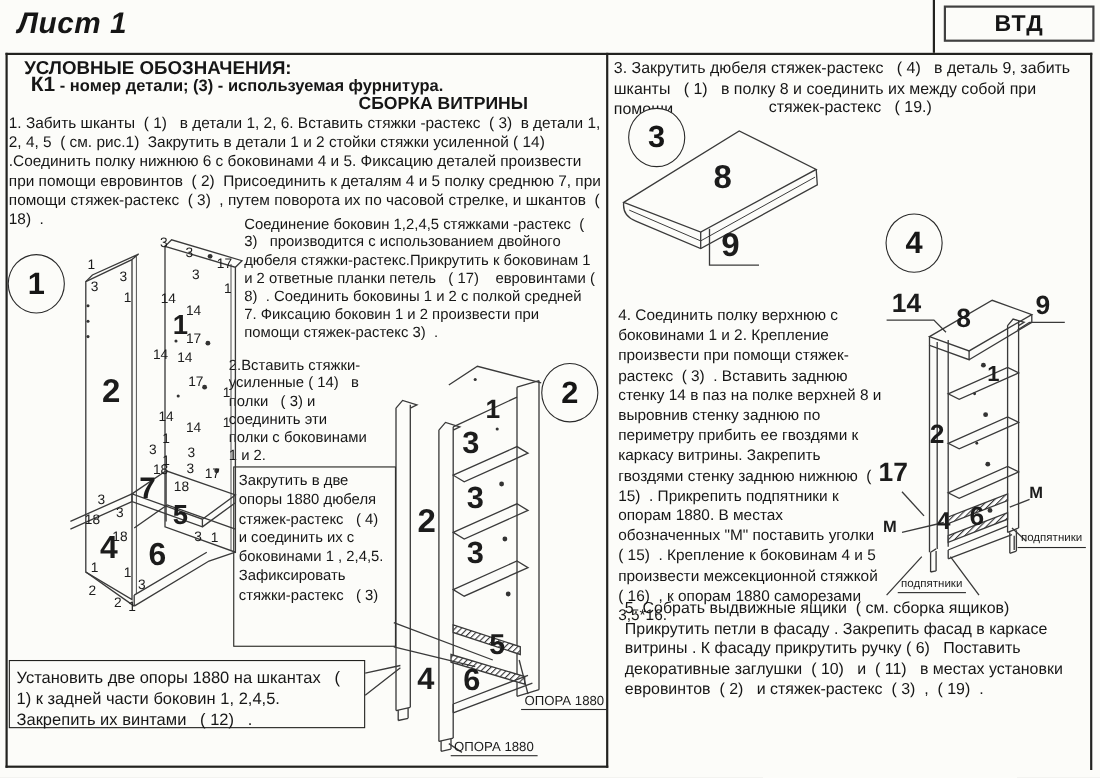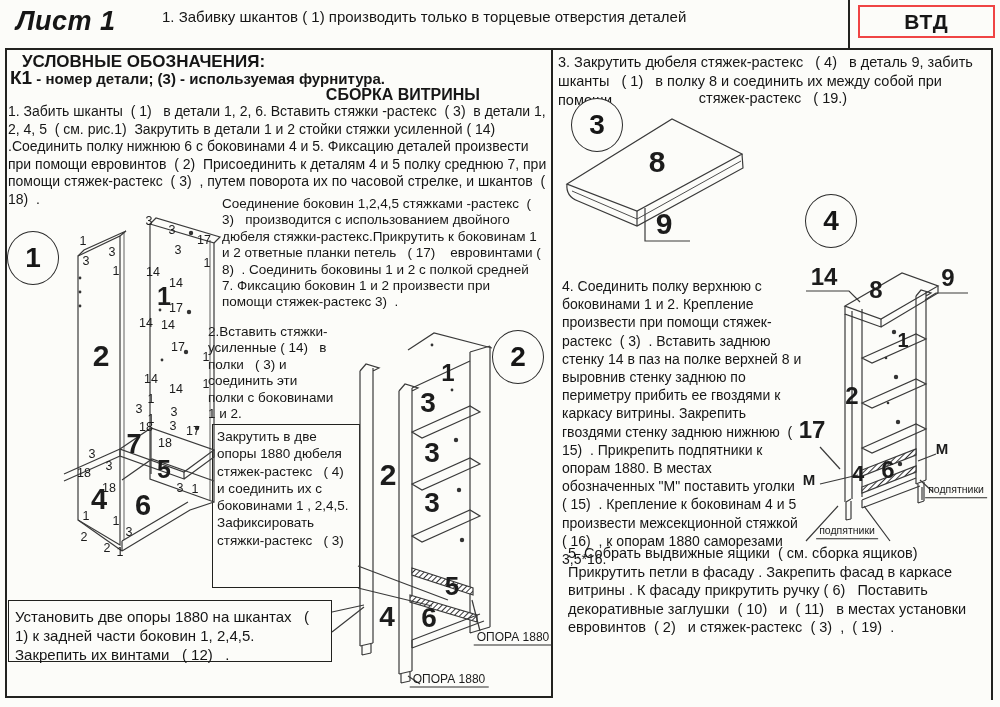--- a/index.html
+++ b/index.html
@@ -1,26 +1,26 @@
 <!DOCTYPE html>
 <html><head>
 <meta charset="utf-8">
 <style>
   html,body{margin:0;padding:0;background:#e8e8e4;}
   .page{position:relative;width:1000px;height:707px;background:#fcfcf9;overflow:hidden;
         font-family:"Liberation Sans",sans-serif;color:#161616;}
   .abs{position:absolute;}
   .txt{white-space:pre-wrap;color:#161616;}
   .bline{position:absolute;background:#22221f;}
-  .bdr{position:absolute;border:2px solid #ef4444;background:transparent;}
+  .bdr{position:absolute;border:2px solid #404040;background:transparent;}
   .sheet-title{font-size:27px;font-weight:bold;letter-spacing:.5px;}
   .hnote{font-size:15px;line-height:19px;}
   .vtd{display:flex;align-items:center;justify-content:center;font-size:21px;font-weight:bold;letter-spacing:1px;}
   .leg1{font-size:17px;font-weight:bold;}
-  .legK{font-size:19px;font-weight:bold;}
+  .legK{font-size:19px;font-weight:bold;margin-left:18px;}
   .leg2{font-size:15px;font-weight:bold;}
   .leg3{font-size:16px;font-weight:bold;}
   .p1{font-size:14px;line-height:17.6px;}
   .c2{font-size:13.5px;line-height:16.4px;}
   .bx1{font-size:13.5px;line-height:17.3px;}
   .bx2{font-size:15px;line-height:19px;}
   .p3{font-size:14.5px;line-height:19px;}
   .p3c{font-size:14.5px;text-align:center;}
   .p4{font-size:14px;line-height:18.2px;}
   .p5{font-size:14.5px;line-height:18.6px;}
@@ -31,21 +31,20 @@
          font-size:28px;font-weight:bold;background:#fcfcf9;}
   svg#art{position:absolute;left:0;top:0;pointer-events:none;}
   #overlay{position:absolute;left:0;top:0;width:1000px;height:707px;pointer-events:none;}
 </style>
 </head>
 <body>
 
 <div class="page">
 
   <div class="abs sheet-title" style="left:16px;top:6px;font-style:italic;">Лист 1</div>
-  <div class="abs hnote" style="left:162px;top:7px;width:670px;">1. Забивку шкантов  ( 1)   производить только в торцевые отверстия деталей</div>
   <div class="abs vtd bdr" style="left:858px;top:5px;width:133px;height:29px;">ВТД</div>
   <div class="bline" style="left:848px;top:0;width:2px;height:48px;"></div>
 
   <div class="bline" style="left:5px;top:48px;width:988px;height:2px;"></div>
   <div class="bline" style="left:5px;top:48px;width:2px;height:650px;"></div>
   <div class="bline" style="left:551px;top:48px;width:2px;height:650px;"></div>
   <div class="bline" style="left:991px;top:48px;width:2px;height:652px;"></div>
   <div class="bline" style="left:5px;top:696px;width:548px;height:2px;"></div>
 
   <div class="abs leg1" style="left:22px;top:52px;">УСЛОВНЫЕ ОБОЗНАЧЕНИЯ:</div>

